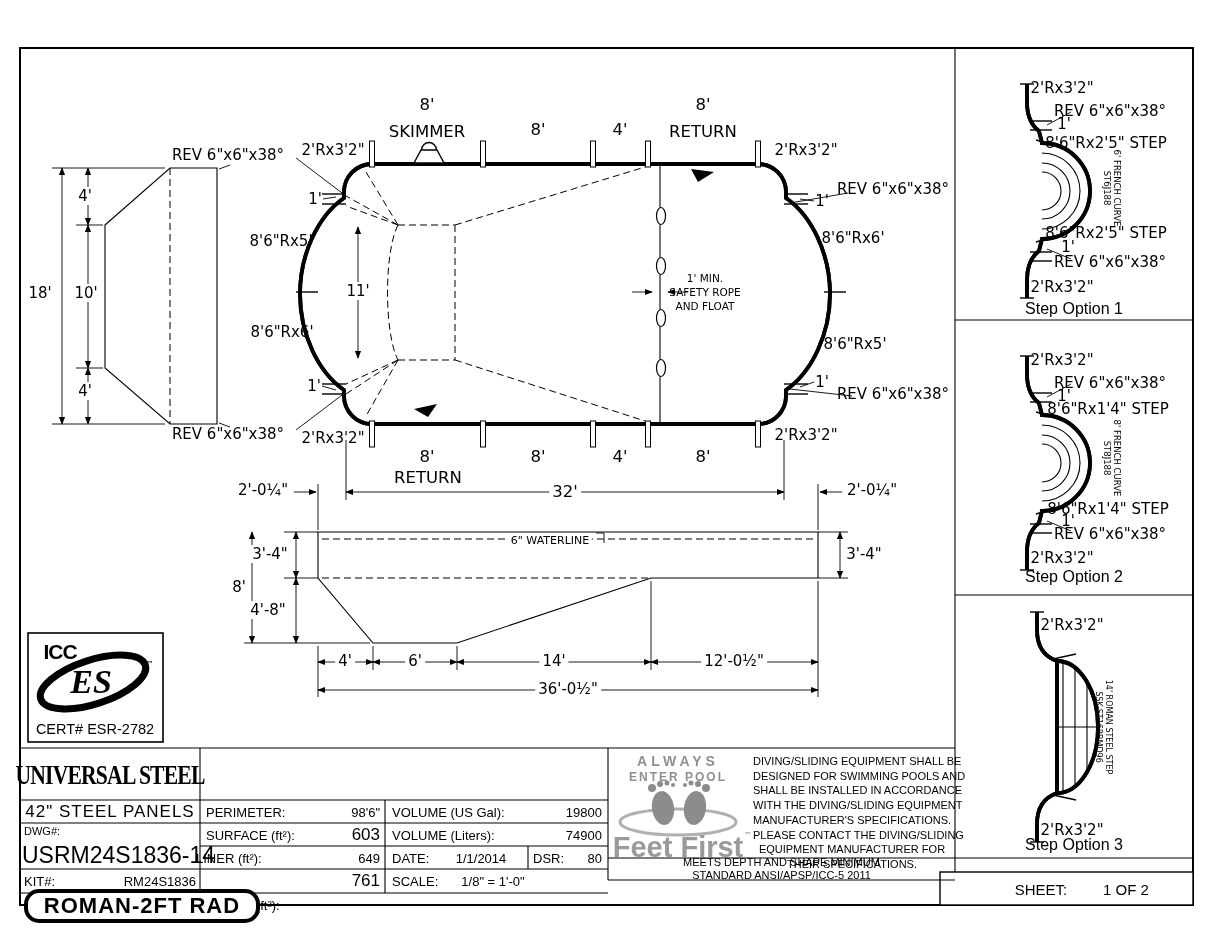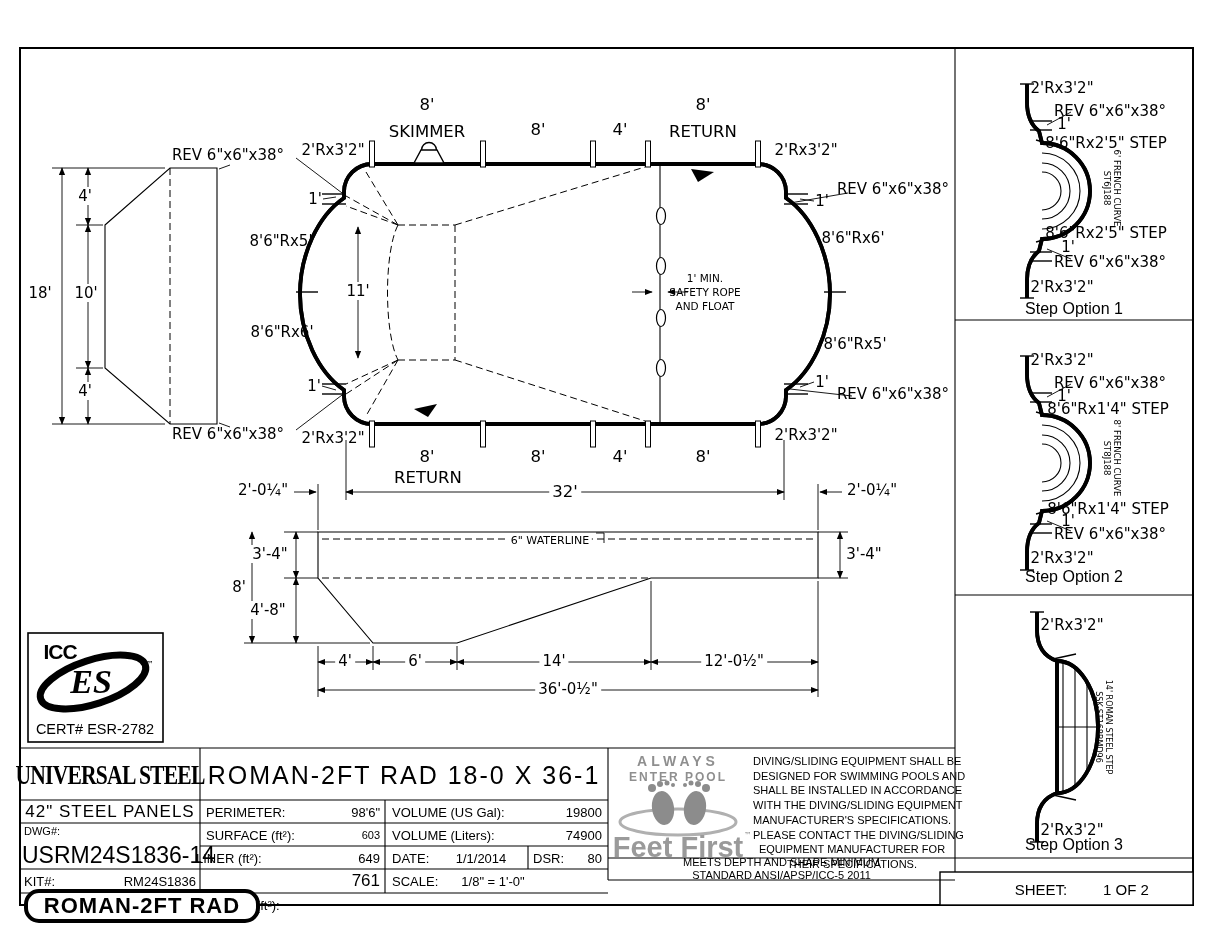--- a/index.html
+++ b/index.html
@@ -342,30 +342,29 @@
 <span class="lbl bg" style="left:554px;top:661px;">14'</span>
 <span class="lbl bg" style="left:734px;top:661px;">12'-0½"</span>
 <span class="lbl bg" style="left:568px;top:689px;">36'-0½"</span>
 
 <span class="lbl icc" style="left:60px;top:652px;">ICC</span>
 <span class="lbl es" style="left:91px;top:682px;">ES</span>
 <span class="lbl" style="left:150px;top:664px;font-size:8px;">™</span>
 <span class="lbl tb" style="left:95px;top:729px;font-size:14.5px;">CERT# ESR-2782</span>
 
 <span class="lbl company" style="left:110px;top:775px;">UNIVERSAL STEEL</span>
-<span class="lbl tb modelttl" style="left:404px;top:775px;">ROMAN-2FT RAD 18-0 X 36-1</span>
 <span class="lbl tb" style="left:110px;top:812px;font-size:17px;letter-spacing:1px;">42" STEEL PANELS</span>
 <span class="lll tb" style="left:24px;top:831px;font-size:11px;">DWG#:</span>
 <span class="lll tb" style="left:22px;top:855px;font-size:23px;">USRM24S1836-14</span>
 <span class="lll tb" style="left:24px;top:881px;font-size:13px;">KIT#:</span>
 <span class="llr tb" style="left:196px;top:881px;font-size:13px;">RM24S1836</span>
 <span class="lll tb" style="left:206px;top:812px;font-size:13px;">PERIMETER:</span>
 <span class="llr tb" style="left:380px;top:812px;font-size:13px;">98'6"</span>
 <span class="lll tb" style="left:206px;top:835px;font-size:13px;">SURFACE (ft²):</span>
-<span class="llr tb" style="left:380px;top:835px;font-size:11px;">603</span>
+<span class="llr tb" style="left:380px;top:835px;font-size:17px;">603</span>
 <span class="lll tb" style="left:196px;top:858px;font-size:13px;">LINER (ft²):</span>
 <span class="llr tb" style="left:380px;top:858px;font-size:13px;">649</span>
 <span class="lll tb" style="left:206px;top:881px;font-size:13px;margin-top:24px;">COVER (ft²):</span>
 <span class="llr tb" style="left:380px;top:881px;font-size:17px;">761</span>
 <span class="lll tb" style="left:392px;top:812px;font-size:13px;">VOLUME (US Gal):</span>
 <span class="llr tb" style="left:602px;top:812px;font-size:13px;">19800</span>
 <span class="lll tb" style="left:392px;top:835px;font-size:13px;">VOLUME (Liters):</span>
 <span class="llr tb" style="left:602px;top:835px;font-size:13px;">74900</span>
 <span class="lll tb" style="left:392px;top:858px;font-size:13px;">DATE:</span>
 <span class="lbl tb" style="left:481px;top:858px;font-size:13px;">1/1/2014</span>

